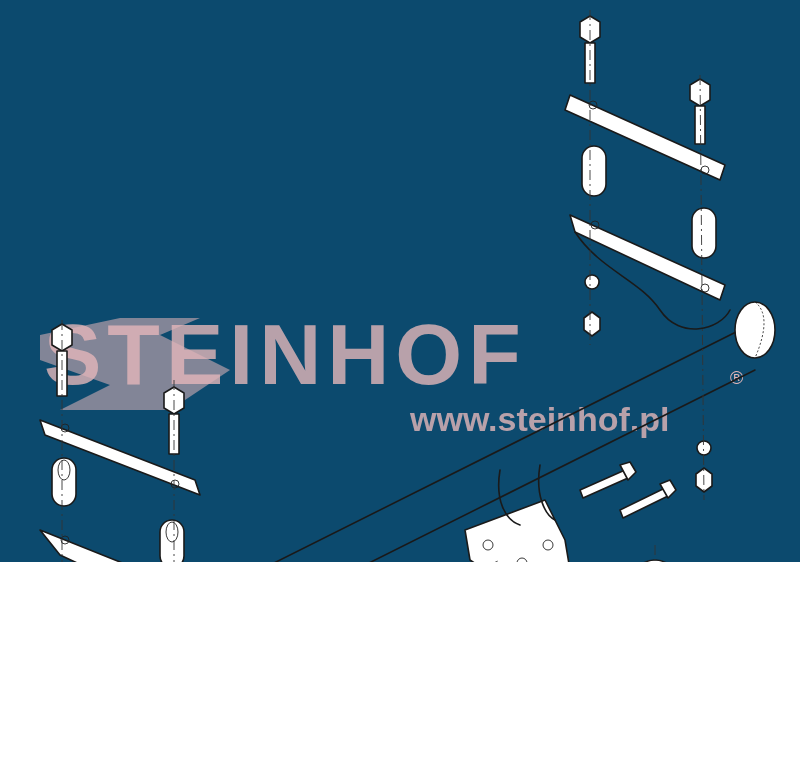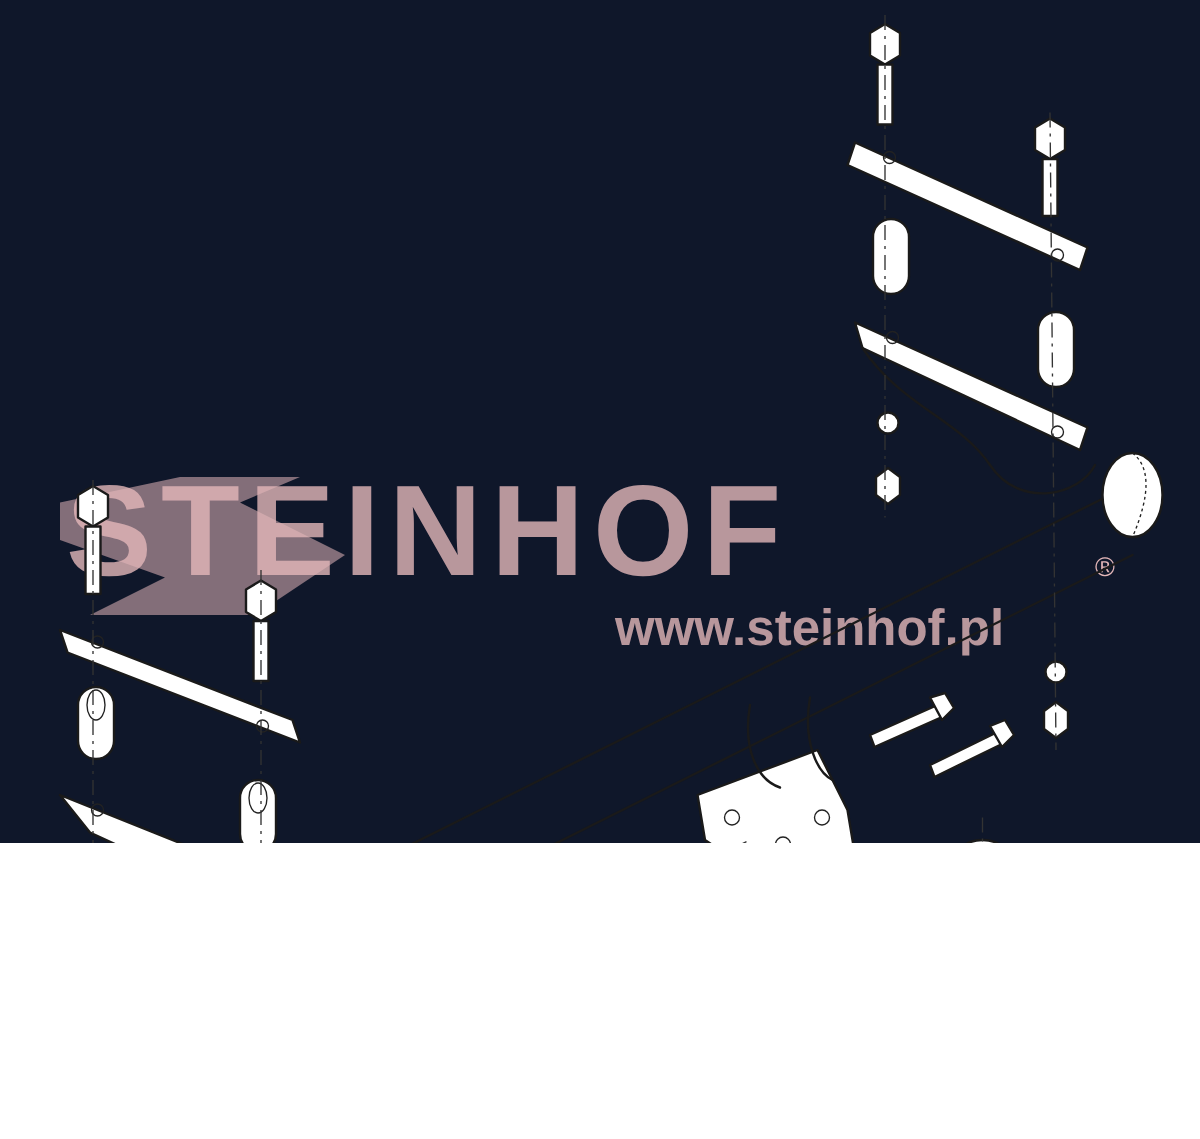--- a/index.html
+++ b/index.html
@@ -1,16 +1,16 @@
 <!DOCTYPE html>
 <html><head>
 <meta charset="utf-8">
 <style>
   html,body{margin:0;padding:0;background:#ffffff;}
-  #canvas{position:relative;width:800px;height:562px;overflow:hidden;background:#0f172a;}
+  #canvas{position:relative;width:800px;height:562px;overflow:hidden;background:#0c4a6e;}
   svg{position:absolute;left:0;top:0;}
   .ln{fill:none;stroke:#1a1a1a;stroke-width:1.6;stroke-linejoin:round;stroke-linecap:round;}
   .lnw{fill:#fff;stroke:#1a1a1a;stroke-width:1.6;stroke-linejoin:round;}
   .thin{fill:none;stroke:#222;stroke-width:0.9;}
   .dash{fill:none;stroke:#333;stroke-width:0.9;stroke-dasharray:10 4 2 4;}
   .wm-logo{position:absolute;left:44px;top:305px;font-family:"Liberation Sans",sans-serif;font-weight:bold;font-size:86px;letter-spacing:6px;color:#e3b7b9;opacity:0.8;}
   .wm-url{position:absolute;left:410px;top:400px;font-family:"Liberation Sans",sans-serif;font-weight:bold;font-size:34px;color:#e3b7b9;opacity:0.8;}
   .wm-reg{position:absolute;left:730px;top:368px;font-family:"Liberation Sans",sans-serif;font-size:18px;color:#e3b7b9;}
 </style>
 </head>

